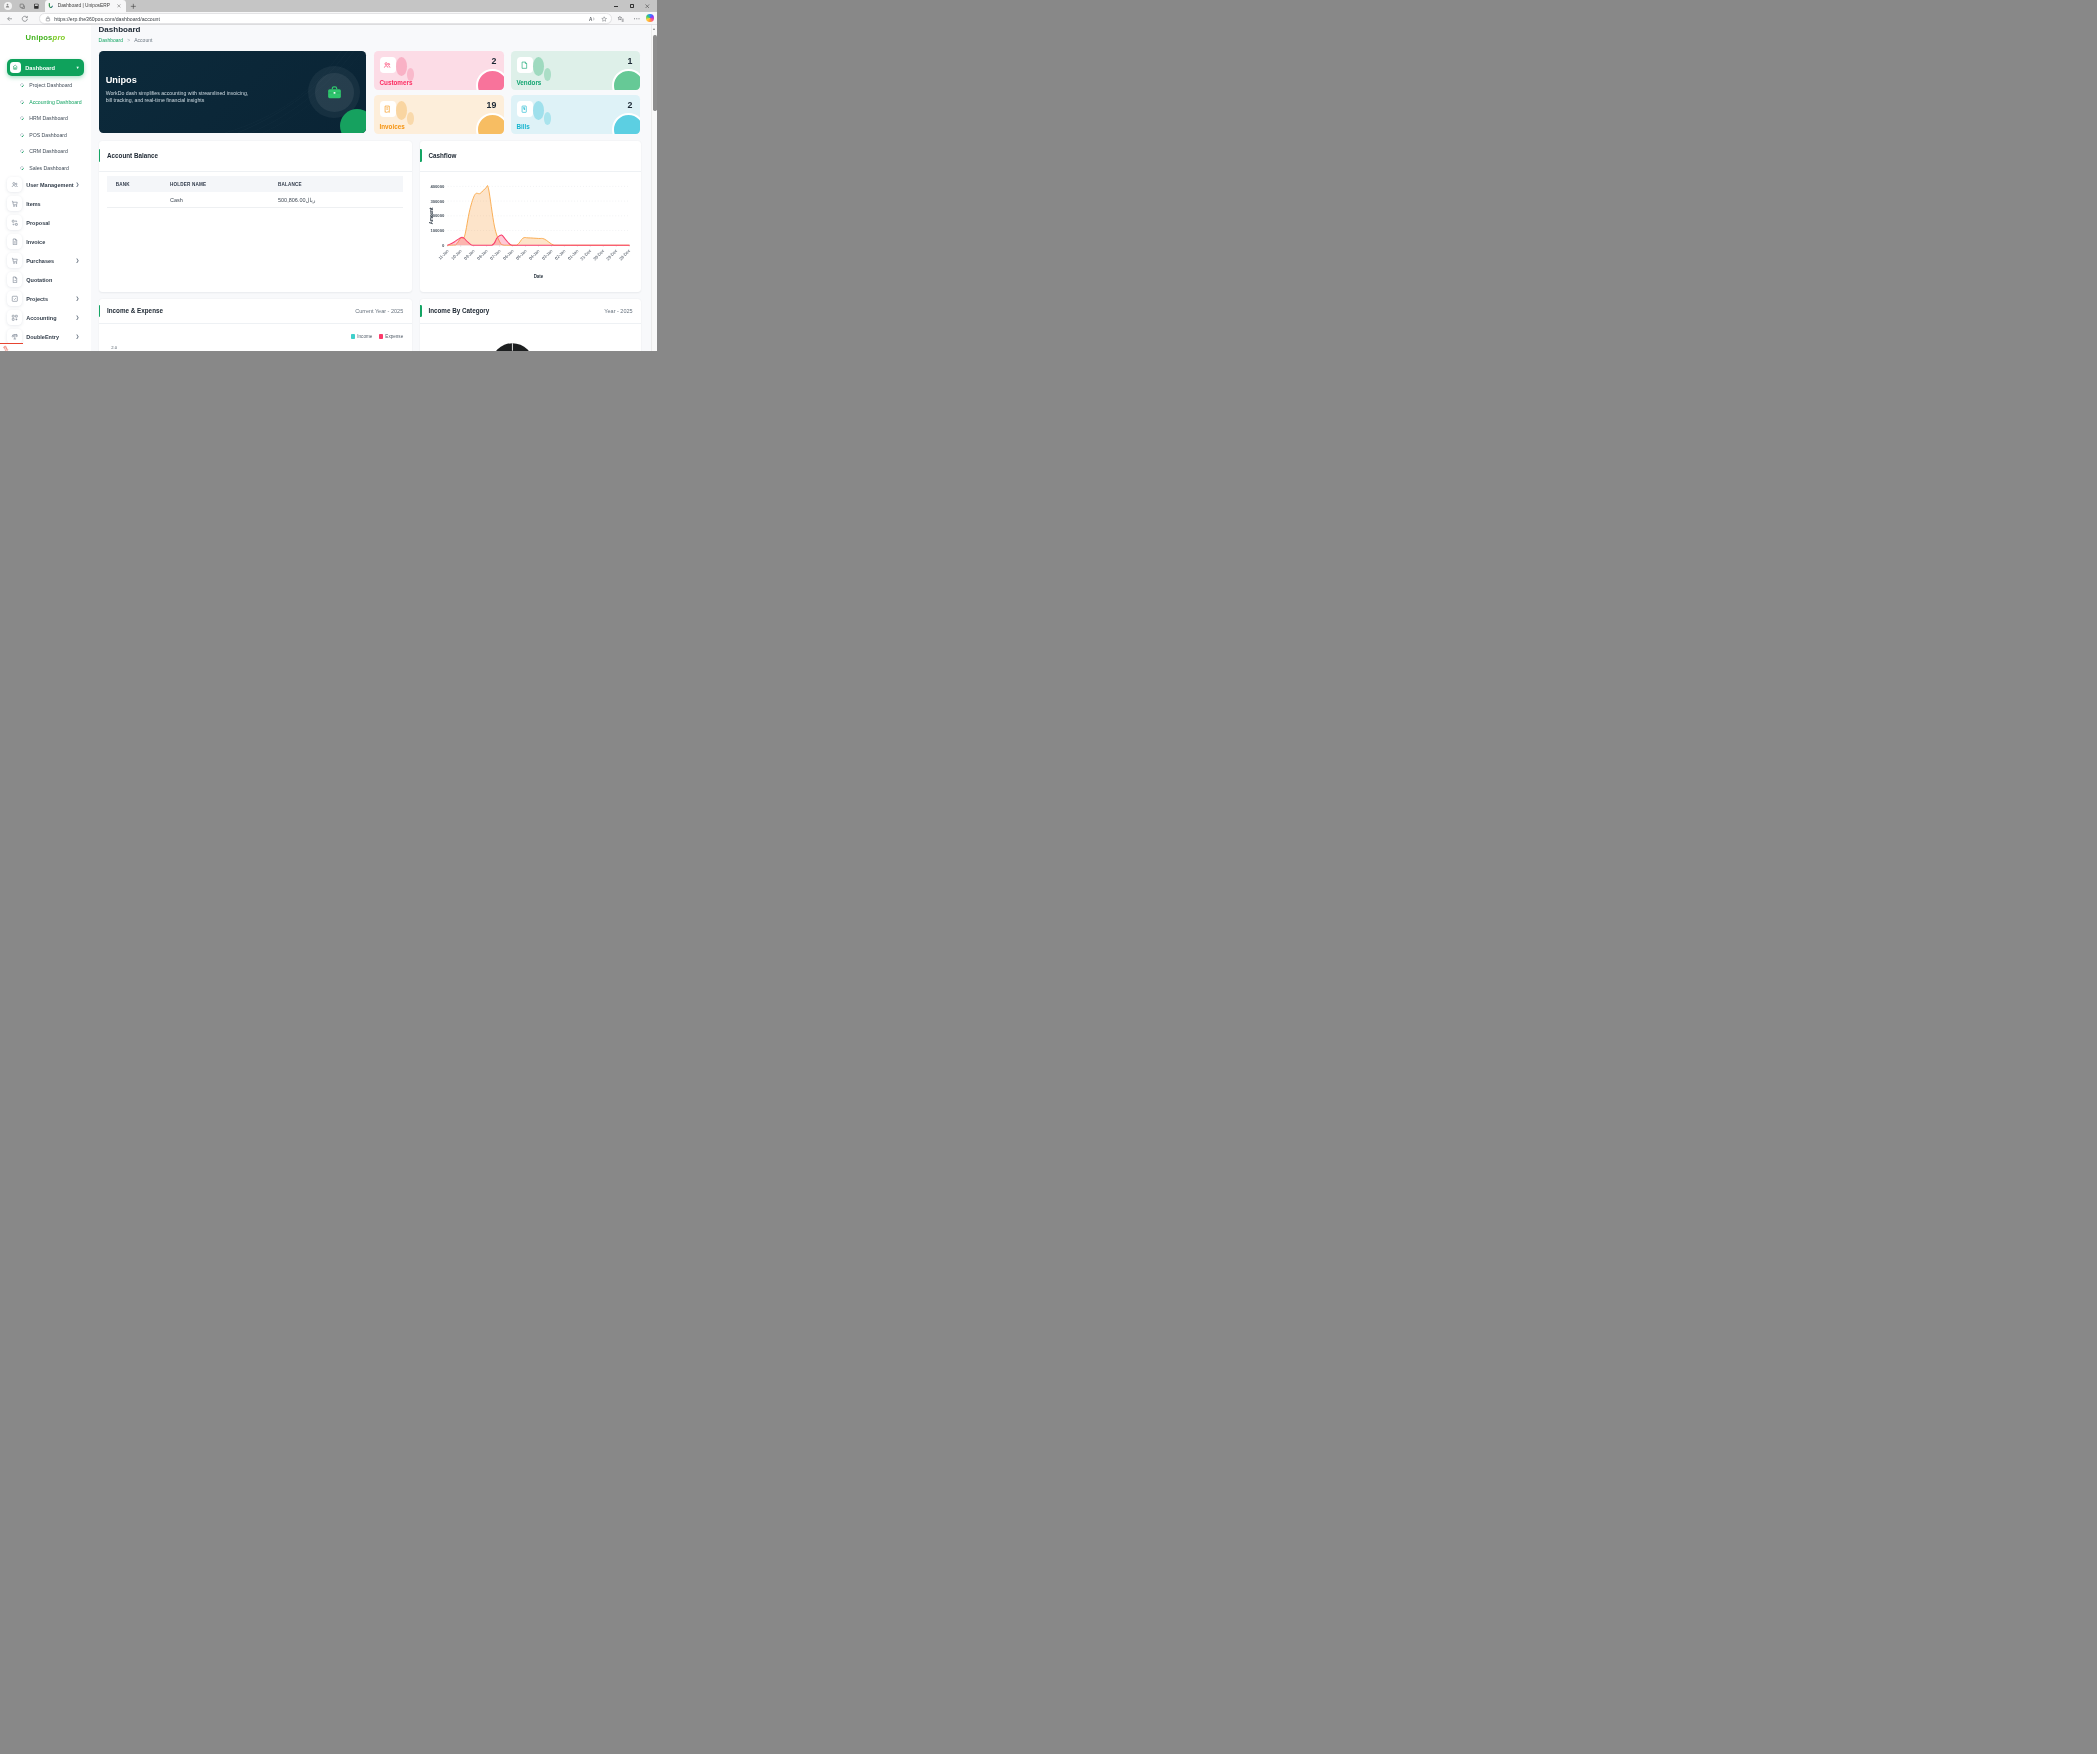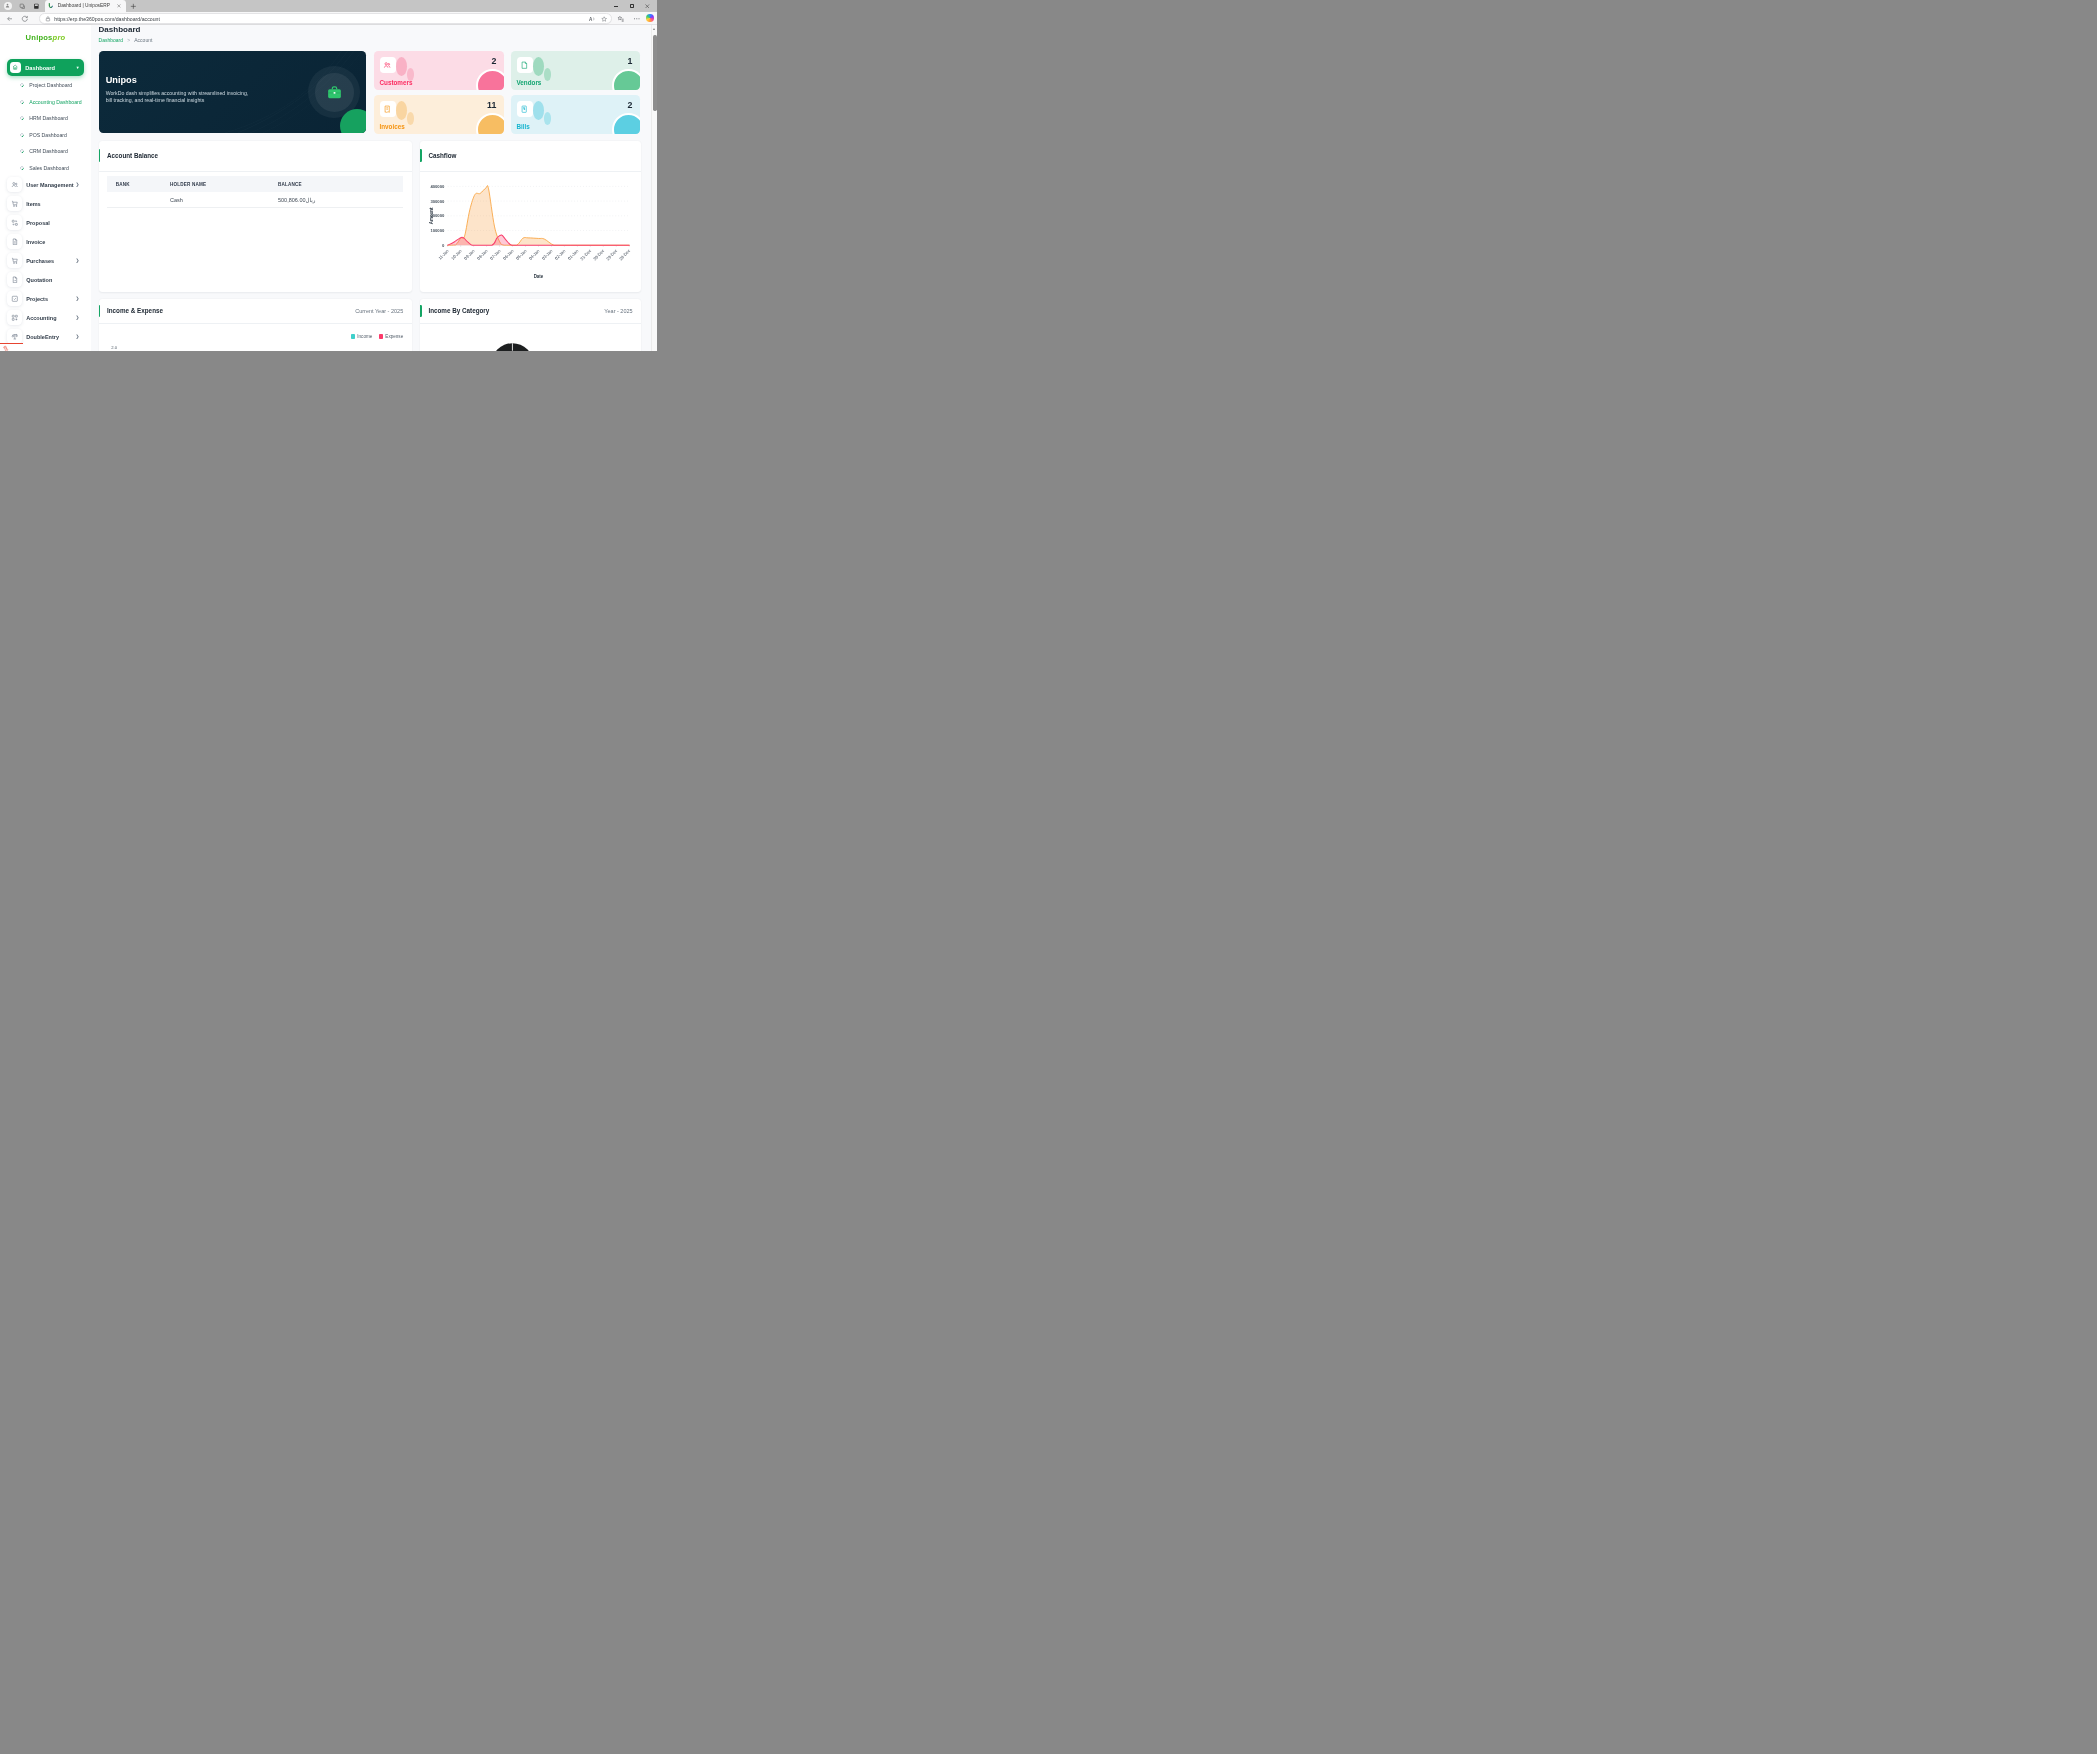--- a/index.html
+++ b/index.html
@@ -397,21 +397,21 @@
       </section>
       <section class="stat" id="stat-2" style="left: 283px; top: 70px; height: 39px; --bg: #fdeeda; --label: #f5930f; --bubble: #f8ce92; --corner: #f7bd62;">
         <div class="tile">
             <svg width="8.4" height="8.4" viewBox="0 0 24 24" fill="none" stroke="currentColor" stroke-width="1.8">
               <path d="M6 3h12v18l-2-1.4-2 1.4-2-1.4L10 21l-2-1.4L6 21z"></path>
               <path d="M9.5 8h5M9.5 12h5"></path>
             </svg>
           </div>
         <div class="b1"></div>
           <div class="b2"></div>
-        <div class="num">11</div>
+        <div class="num">19</div>
         <div class="lbl">Invoices</div>
         <div class="corner"></div>
       </section>
       <section class="stat" id="stat-3" style="left: 420px; top: 70px; width: 129px; height: 39px; --bg: #def2f7; --label: #15b5cf; --bubble: #8edbe8; --corner: #5ccfe2;">
         <div class="tile">
             <svg width="8.4" height="8.4" viewBox="0 0 24 24" fill="none" stroke="currentColor" stroke-width="1.8">
               <rect x="6" y="3" width="12" height="18" rx="1.5"></rect>
               <path d="M12 7c-1.4 0-2.2.7-2.2 1.6 0 2 4.4 1 4.4 3 0 .9-.8 1.6-2.2 1.6M12 6v8.5"></path>
             </svg>
           </div>

